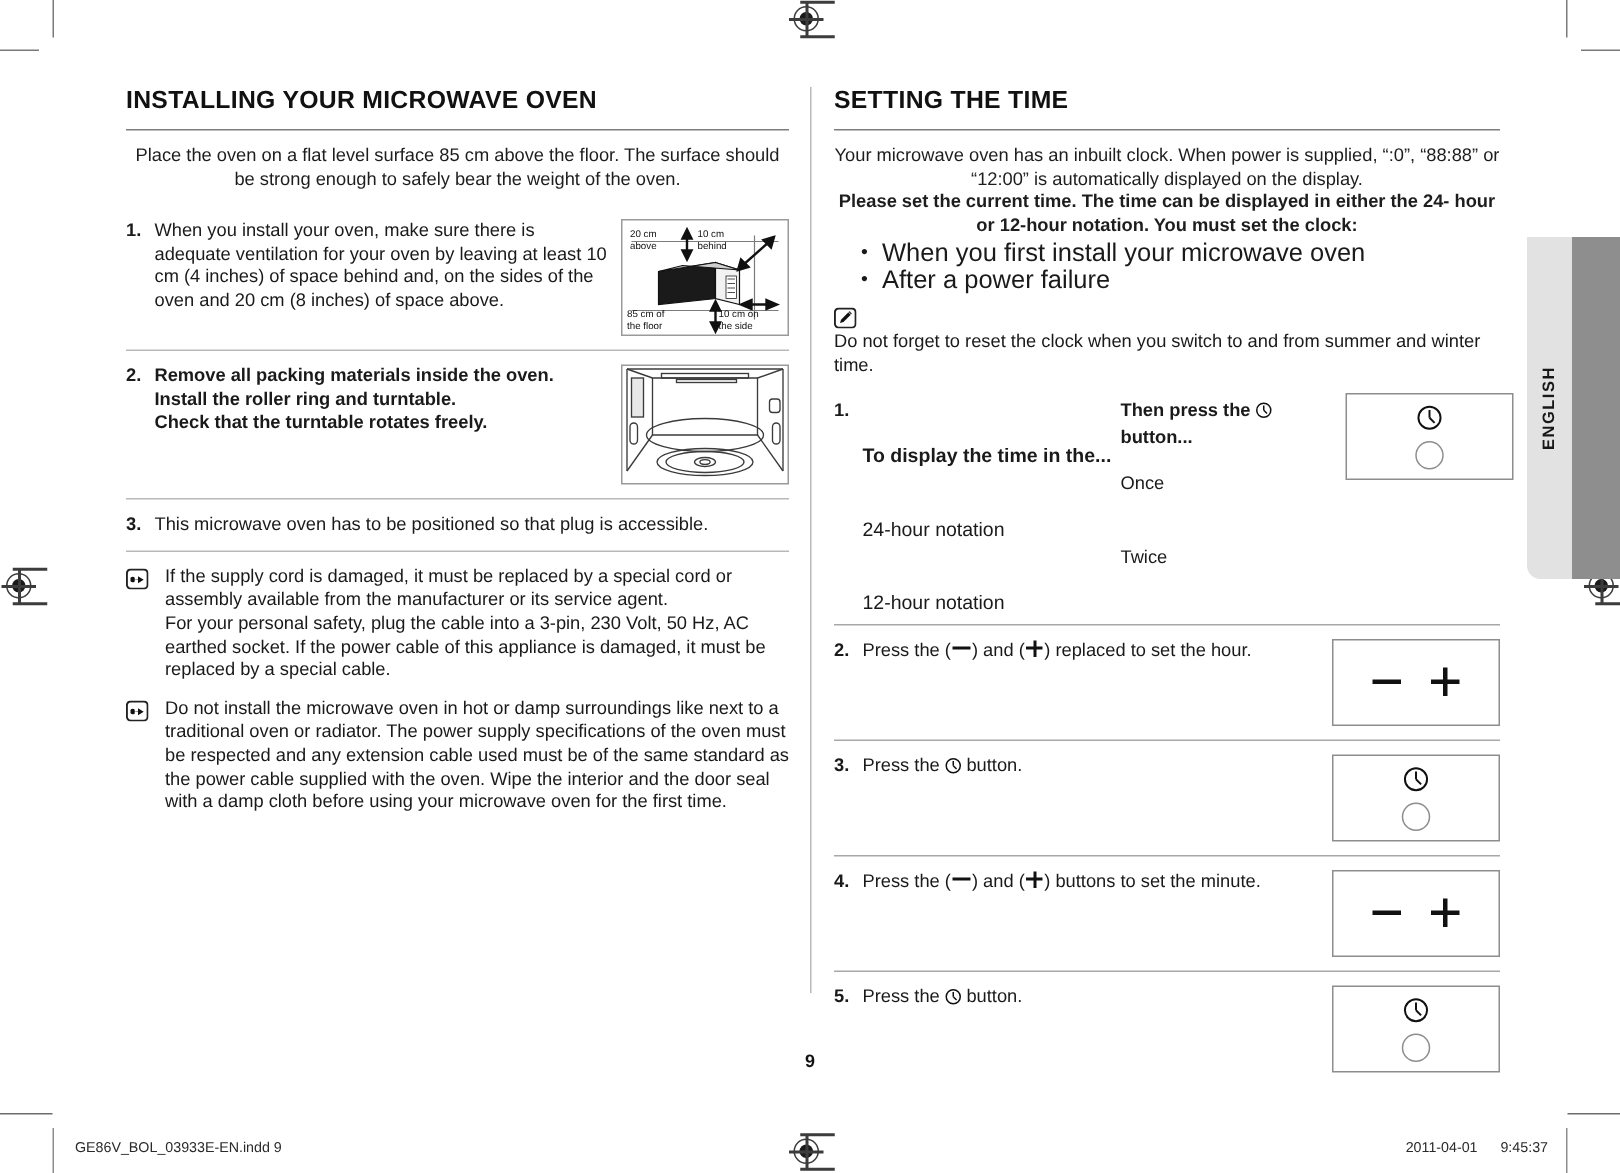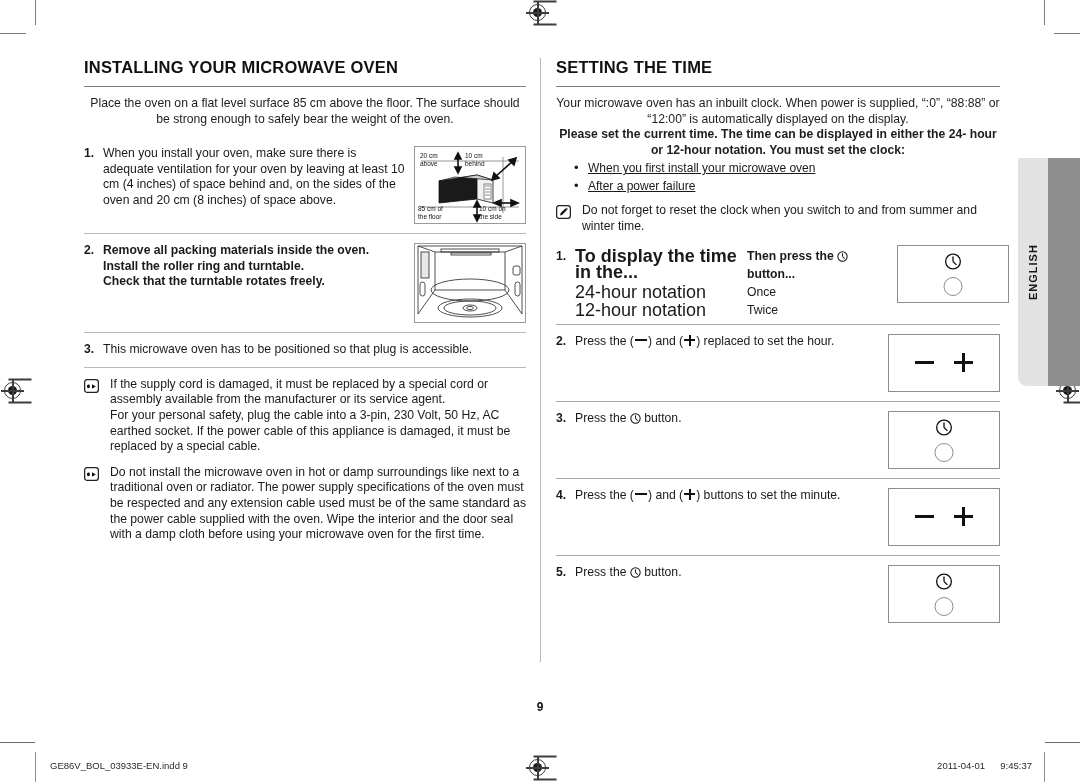--- a/index.html
+++ b/index.html
@@ -149,45 +149,44 @@
   }
   .note .note-txt { flex: 1 1 auto; }
 
   
   ul.bullets {
     margin: 2px 0 4px 0;
     padding-left: 32px;
     list-style: none;
   }
   ul.bullets li {
-    font-size: 12px;
+    font-size: 17px;
     line-height: 17.5px;
     position: relative;
-    text-decoration: underline;
   }
   ul.bullets li::before {
     content: "\2022";
     position: absolute;
     left: -14px;
     top: -1px;
     font-size: 13px;
   }
 
   
   .tbl-row {
     display: flex;
     align-items: flex-start;
   }
   .tbl-num {
     font-weight: bold;
     font-size: 12.2px;
     width: 19px; flex: 0 0 19px;
     line-height: 16px;
   }
-  .tbl-c1 { width: 172px; flex: 0 0 172px; font-size: 18px; line-height: 16px; }
+  .tbl-c1 { width: 172px; flex: 0 0 172px; font-size: 13px; line-height: 16px; margin-top: 31px; }
   .tbl-c2 { width: 150px; flex: 0 0 150px; font-size: 12.2px; line-height: 16px; }
   .tbl-head { font-weight: bold; padding-top: 7px; }
   .tbl-data { padding-top: 2px; }
   .tbl-art  { flex: 1 1 auto; display: flex; justify-content: flex-end; }
 
   
   .keybox {
     border: 1px solid #8d8d8d;
     background: #fff;
     width: 112px;
@@ -524,21 +523,21 @@
     <div class="title-rule"></div>
 
     <p class="intro" style="margin-bottom:0;">Your microwave oven has an inbuilt clock. When power is supplied, “:0”, “88:88” or “12:00” is automatically displayed on the display.</p>
     <p class="intro" style="margin-bottom:2px;font-weight:bold;">Please set the current time. The time can be displayed in either the 24- hour or 12-hour notation. You must set the clock:</p>
 
     <ul class="bullets">
       <li>When you first install your microwave oven</li>
       <li>After a power failure</li>
     </ul>
 
-    <div class="note" style="padding:4px 0 6px 0;">
+    <div class="note" style="padding:4px 0 6px 0;flex-direction:column;">
       <span class="note-ico">
         <svg width="15" height="14" viewBox="0 0 15 14">
           <rect x="0.6" y="0.6" width="13.8" height="12.8" rx="2.6" fill="#fff" stroke="#222" stroke-width="1.3"></rect>
           <path d="M4 10.4 L4.7 8.1 L9.6 3.2 L11.2 4.8 L6.3 9.7 Z" fill="#111"></path>
           <path d="M9.6 3.2 L11.2 4.8" stroke="#fff" stroke-width="0.6"></path>
           <path d="M10.4 2.4 L12 4 L11.2 4.8 L9.6 3.2 Z" fill="#4a4a4a"></path>
         </svg>
       </span>
       <span class="note-txt">Do not forget to reset the clock when you switch to and from summer and winter time.</span>
     </div>

